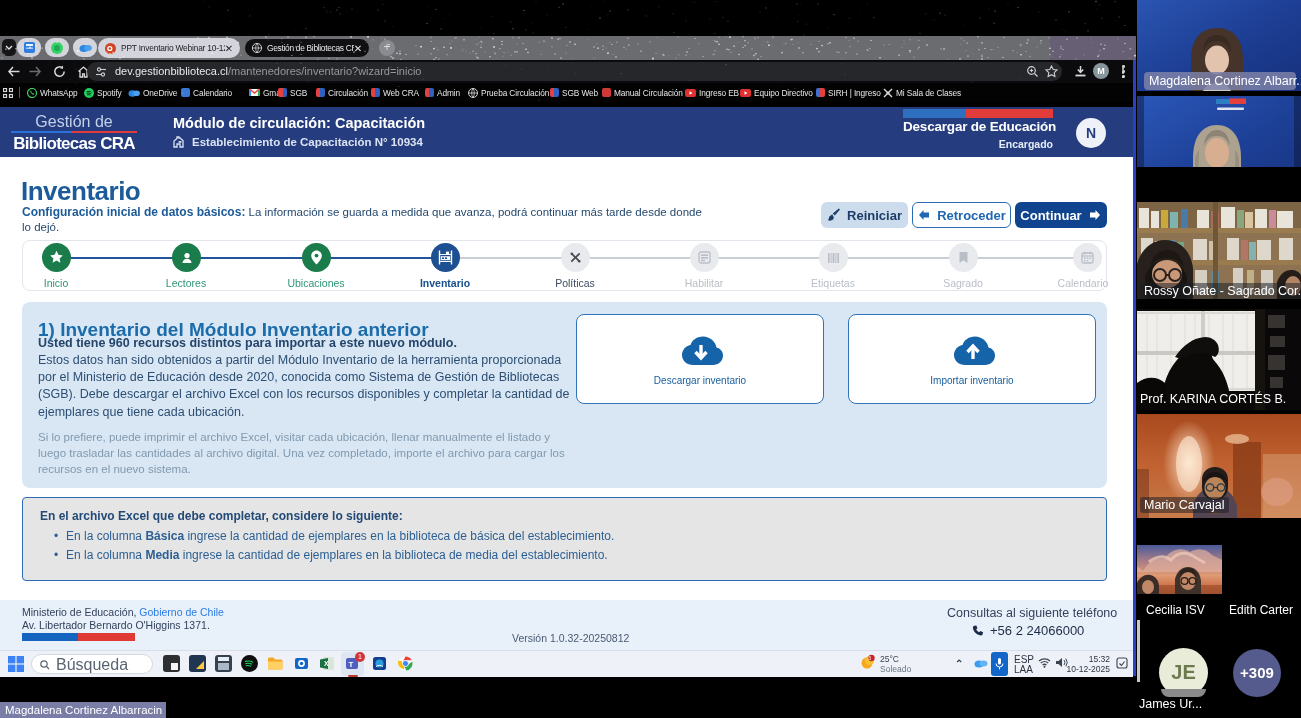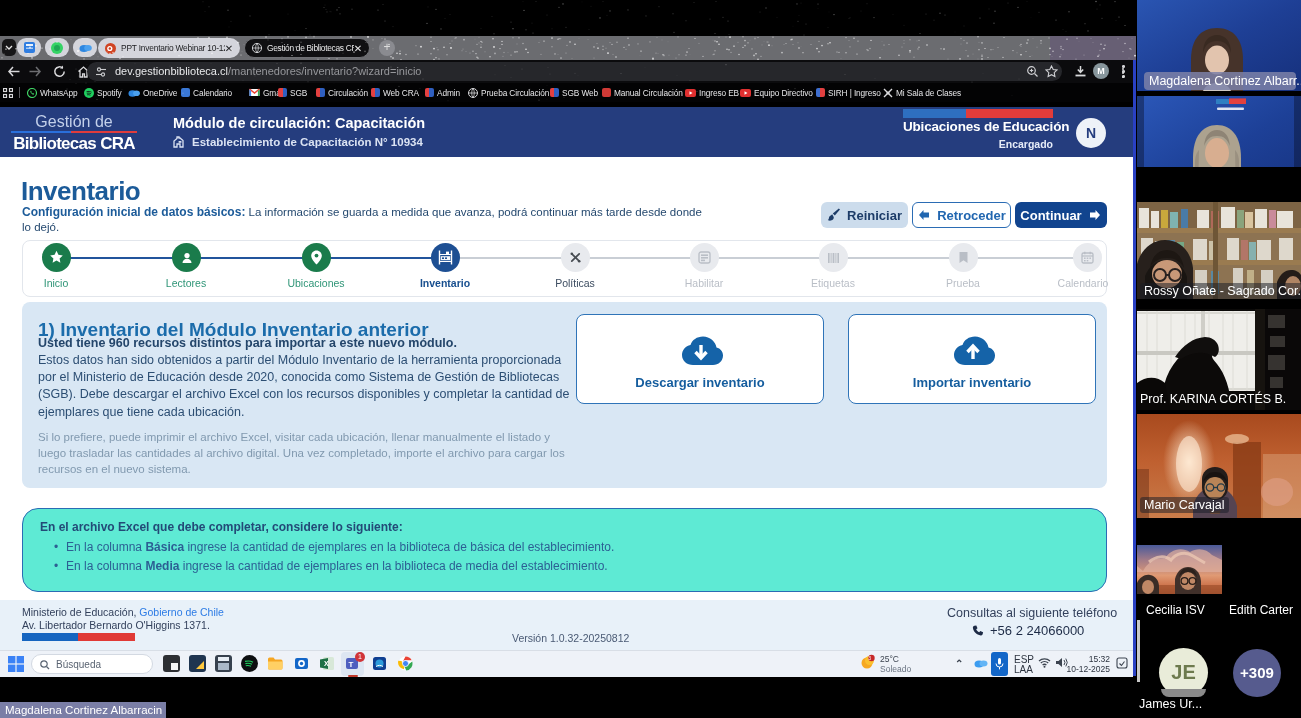--- a/index.html
+++ b/index.html
@@ -46,37 +46,37 @@
 #edge { left:1133px; top:60px; width:3px; height:616px; background:#2a41c4; }
 #h1 { position:absolute; left:21px; top:176px; color:#1c5b99; font-size:26px; font-weight:bold; letter-spacing:-0.5px;}
 #lead { position:absolute; left:22px; top:205px; width:700px; color:#25496f; font-size:11.5px; line-height:15px;}
 #lead b { color:#1c5b99; font-size:12px;}
 
 .btn { position:absolute; top:202px; height:26px; border-radius:6px; font-size:13px; font-weight:bold; display:flex; align-items:center; justify-content:center; gap:6px;}
 #btn1 { left:821px; width:87px; background:#ccdcec; color:#1d3c68; }
 #btn2 { left:912px; width:99px; background:#fff; border:1.5px solid #2b6cb4; color:#2166b0; }
 #btn3 { left:1015px; width:92px; background:#11448e; color:#fff; }
 
-#stepcard { position:absolute; left:22px; top:240px; width:1085px; height:57px; background:#fff; border:1px solid #e2e6ec; border-radius:8px; }
+#stepcard { position:absolute; left:22px; top:240px; width:1085px; height:51px; background:#fff; border:1px solid #e2e6ec; border-radius:8px; }
 .scirc { position:absolute; top:2px; width:29px; height:29px; border-radius:50%; display:flex; align-items:center; justify-content:center;}
 .sgreen { background:#1a7b4b; }
 .snavy { background:#1d4f93; }
 .sgray { background:#e8eaee; }
 .slbl { position:absolute; top:36px; width:110px; text-align:center; font-size:10.5px; }
 .sline { position:absolute; top:15.5px; height:2.5px; }
 
 #panel { position:absolute; left:22px; top:302px; width:1085px; height:186px; background:#d9e7f4; border-radius:8px; }
 #p-t1 { position:absolute; left:16px; top:17px; color:#1b6cab; font-size:19px; font-weight:bold; }
 #p-t2 { position:absolute; left:16px; top:34px; color:#24466b; font-size:12.5px; font-weight:bold; }
 #p-par { position:absolute; left:16px; top:50px; width:540px; color:#2c4e73; font-size:12.5px; line-height:17.2px; }
 #p-mut { position:absolute; left:16px; top:127px; width:528px; color:#8199af; font-size:11.5px; line-height:16px; }
 .dlcard { position:absolute; top:12px; width:248px; height:90px; background:#fff; border:1px solid #2f74b8; border-radius:8px; }
-.dlcap { position:absolute; width:100%; text-align:center; top:60px; color:#155d9e; font-size:13px; font-weight:bold;}
-
-#xlbox { position:absolute; left:22px; top:497px; width:1085px; height:84px; background:#5eead4; border:1.5px solid #2b6cb4; border-radius:16px;margin-top:11px; }
+.dlcap { position:absolute; width:100%; text-align:center; top:60px; color:#155d9e; font-size:10px; font-weight:normal;}
+
+#xlbox { position:absolute; left:22px; top:497px; width:1085px; height:84px; background:#e5e5e5; border:1.5px solid #2b6cb4; border-radius:4px; }
 #xlbox .t { position:absolute; left:17px; top:11px; color:#234a77; font-size:12px; font-weight:bold;}
 .bull { position:absolute; left:43px; color:#2c5f93; font-size:12px; }
 .bull::before { content:"\2022"; position:absolute; left:-12px; color:#2c5f93;}
 
 
 #footer { left:0; top:600px; width:1133px; height:50px; background:#e8f1f9; }
 #taskbar { left:0; top:650px; width:1133px; height:27px; background:#eef2f8; border-top:1px solid #d8dee6;}
 #blackbot { left:0; top:677px; width:1136px; height:41px; background:#000; }
 #nametag { left:0; top:702px; width:166px; height:16px; background:#7a7ea6; color:#fff; font-size:11.5px; line-height:16px; padding-left:5px;}
 .tic { position:absolute; top:4px; width:17px; height:17px; border-radius:3px; }
@@ -840,21 +840,21 @@
 <div class="abs" id="hdr">
   <div id="logo1">Gestión de</div>
   <div id="logobar"></div>
   <div id="logo2">Bibliotecas CRA</div>
   <div id="modtitle">Módulo de circulación: Capacitación</div>
   <div id="modsub"><svg width="14" height="12" viewBox="0 0 14 12">
           <path d="M1 11V5l3-2.5V1h2v1h1l3 2.5V11h-3V8h-3v3z" fill="none" stroke="#dbe3f3" stroke-width="1.3"></path>
           <rect x="5.6" y="5" width="2.8" height="1.8" fill="#dbe3f3"></rect>
         </svg>Establecimiento de Capacitación N° 10934</div>
   <div id="flaghdr"></div>
-  <div id="minihdr">Ubicaciones de Educación</div>
+  <div id="minihdr">Descargar de Educación</div>
   <div id="encarg">Encargado</div>
   <div id="avatarN">N</div>
 </div>
 
 <div class="abs" id="page"></div>
 <div class="abs" id="h1">Inventario</div>
 <div class="abs" id="lead"><b>Configuración inicial de datos básicos:</b> La información se guarda a medida que avanza, podrá continuar más tarde desde donde<br>lo dejó.</div>
 
 <div class="btn" id="btn1"><svg width="14" height="14" viewBox="0 0 14 14">
         <path d="M13 1.6l-1.2-1.2l-6 5.2l2 2z" fill="#1d3c68"></path>
@@ -935,21 +935,21 @@
             <rect x="10.4" y="1" width="1.6" height="10"></rect>
           </g>
         </svg>
   </div>
   <div class="slbl" style="left:755px; color:#b9bec6;">Etiquetas</div>
   <div class="scirc sgray" style="left:926px;">
     <svg width="11" height="13" viewBox="0 0 11 13">
           <path d="M1.5 1h8v11l-4-2.8L1.5 12z" fill="#b9bec6"></path>
         </svg>
   </div>
-  <div class="slbl" style="left:885px; color:#b9bec6;">Prueba</div>
+  <div class="slbl" style="left:885px; color:#b9bec6;">Sagrado</div>
   <div class="scirc sgray" style="left:1050px;">
     <svg width="13" height="13" viewBox="0 0 13 13">
           <rect x="1" y="2" width="11" height="10" rx="1.5" fill="none" stroke="#b9bec6" stroke-width="1.3"></rect>
           <path d="M1 5h11" stroke="#b9bec6" stroke-width="1.2"></path>
           <path d="M3.8 0.8v2.4M9.2 0.8v2.4" stroke="#b9bec6" stroke-width="1.3"></path>
           <g fill="#b9bec6">
             <rect x="3" y="6.5" width="1.6" height="1.4"></rect>
             <rect x="5.7" y="6.5" width="1.6" height="1.4"></rect>
             <rect x="8.4" y="6.5" width="1.6" height="1.4"></rect>
             <rect x="3" y="9" width="1.6" height="1.4"></rect>
@@ -1006,21 +1006,21 @@
 
 <div class="abs" id="taskbar">
   <svg class="abs" style="left:8px;top:5px;" width="16" height="16" viewBox="0 0 16 16">
         <g fill="#3b82f6">
           <rect x="0" y="0" width="7.4" height="7.4"></rect>
           <rect x="8.6" y="0" width="7.4" height="7.4"></rect>
           <rect x="0" y="8.6" width="7.4" height="7.4"></rect>
           <rect x="8.6" y="8.6" width="7.4" height="7.4"></rect>
         </g>
       </svg>
-  <div class="abs" style="left:31px;top:3px;width:122px;height:20px;background:#fff;border:1px solid #d3d9e2;border-radius:10px;color:#5a6472;font-size:10px;line-height:19px;">
+  <div class="abs" style="left:31px;top:3px;width:122px;height:20px;background:#fff;border:1px solid #d3d9e2;border-radius:10px;color:#5a6472;font-size:16px;line-height:19px;">
     <svg width="10" height="10" viewBox="0 0 10 10" style="position:absolute;left:8px;top:5px;">
           <circle cx="4" cy="4" r="3.2" fill="none" stroke="#5a6472" stroke-width="1.2"></circle>
           <line x1="6.5" y1="6.5" x2="9" y2="9" stroke="#5a6472" stroke-width="1.2"></line>
         </svg>
     <span style="margin-left:24px;">Búsqueda</span>
   </div>
   <div class="tic" style="left:163px;background:#2d2f33;">
         <div style="position:absolute;right:2px;bottom:2px;width:7px;height:7px;background:#f5f5f5;"></div>
       </div>
   <div class="tic" style="left:189px;background:#1f3550;">

